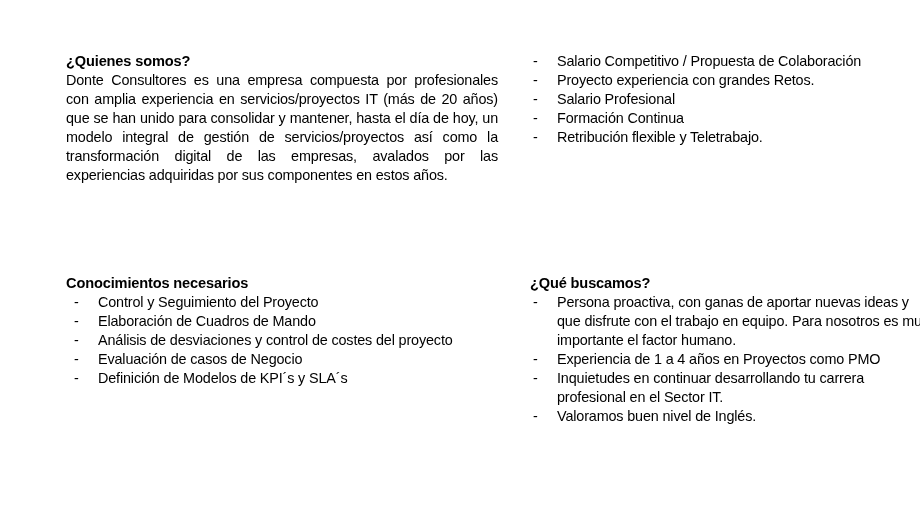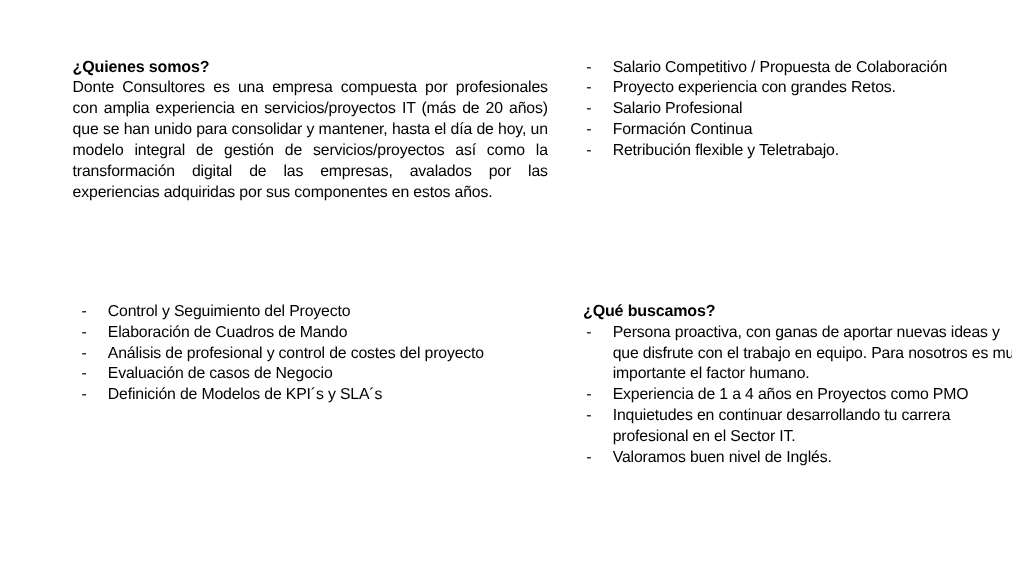--- a/index.html
+++ b/index.html
@@ -81,32 +81,33 @@
           <span class="li-text">Formación Continua</span>
         </div>
         <div class="li">
           <span class="dash">-</span>
           <span class="li-text">Retribución flexible y Teletrabajo.</span>
         </div>
       </div>
   </div>
 
   <div class="section" id="sec-conoc">
+    <h2 class="sec-heading">Conocimientos necesarios</h2>
     <div class="list">
         <div class="li">
           <span class="dash">-</span>
           <span class="li-text">Control y Seguimiento del Proyecto</span>
         </div>
         <div class="li">
           <span class="dash">-</span>
           <span class="li-text">Elaboración de Cuadros de Mando</span>
         </div>
         <div class="li">
           <span class="dash">-</span>
-          <span class="li-text">Análisis de profesional y control de costes del proyecto</span>
+          <span class="li-text">Análisis de desviaciones y control de costes del proyecto</span>
         </div>
         <div class="li">
           <span class="dash">-</span>
           <span class="li-text">Evaluación de casos de Negocio</span>
         </div>
         <div class="li">
           <span class="dash">-</span>
           <span class="li-text">Definición de Modelos de KPI´s y SLA´s</span>
         </div>
       </div>

